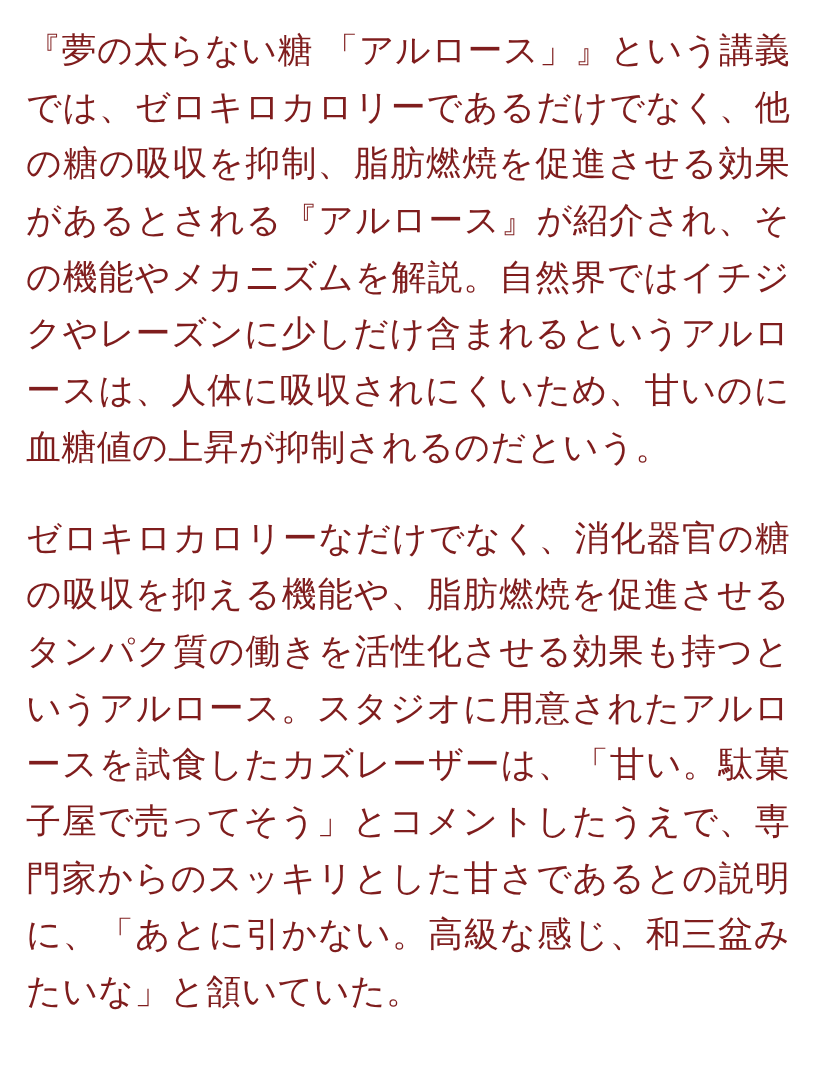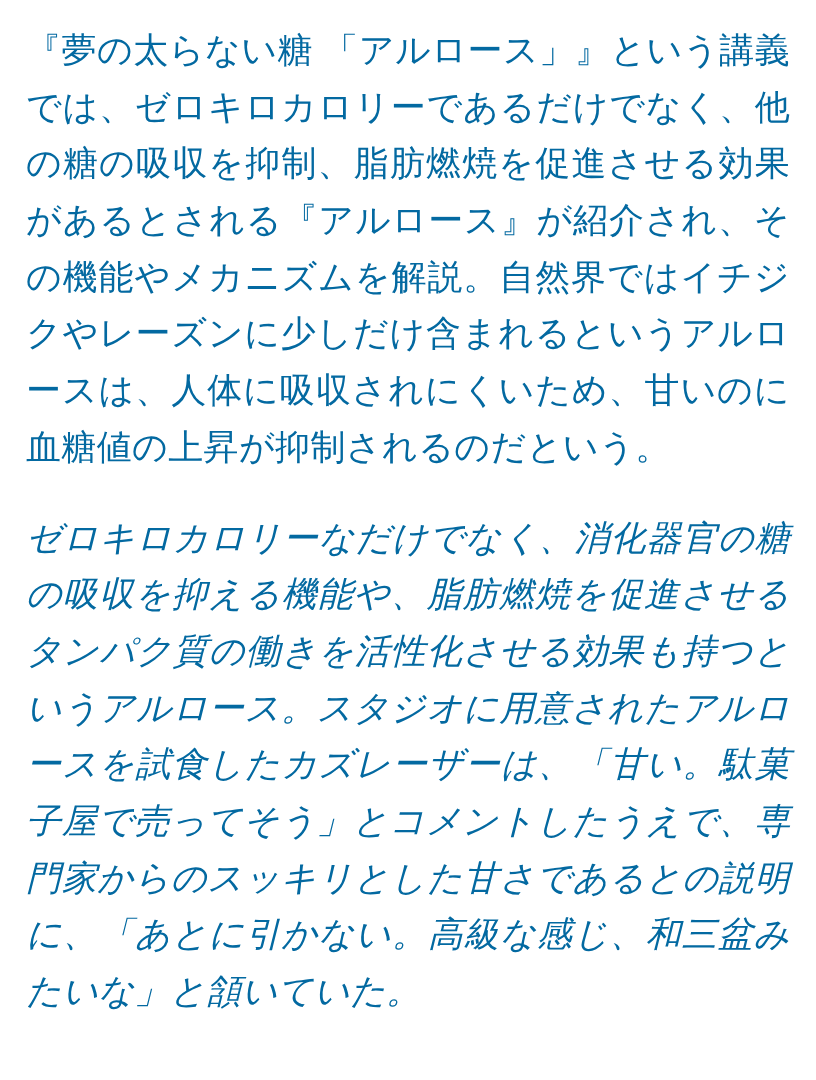--- a/index.html
+++ b/index.html
@@ -17,29 +17,28 @@
   .article {
     box-sizing: border-box;
     width: 816px;
     padding: 22px 26px 0 26px;
   }
   .para {
     font-size: 35px;
     line-height: 1.62;
     letter-spacing: 0.01em;
     font-weight: 400;
-    color: #0369a1;
+    color: #7f1d1d;
     margin: 0 0 34px 0;
     text-align: justify;
     text-justify: inter-character;
     word-break: break-all;
   }
   .para:last-child {
     margin-bottom: 0;
-    font-style: italic;
   }
 </style>
 </head>
 <body>
 
 <div class="article">
   <p class="para">『夢の太らない糖 「アルロース」』という講義では、ゼロキロカロリーであるだけでなく、他の糖の吸収を抑制、脂肪燃焼を促進させる効果があるとされる『アルロース』が紹介され、その機能やメカニズムを解説。自然界ではイチジクやレーズンに少しだけ含まれるというアルロースは、人体に吸収されにくいため、甘いのに血糖値の上昇が抑制されるのだという。</p>
   <p class="para">ゼロキロカロリーなだけでなく、消化器官の糖の吸収を抑える機能や、脂肪燃焼を促進させるタンパク質の働きを活性化させる効果も持つというアルロース。スタジオに用意されたアルロースを試食したカズレーザーは、「甘い。駄菓子屋で売ってそう」とコメントしたうえで、専門家からのスッキリとした甘さであるとの説明に、「あとに引かない。高級な感じ、和三盆みたいな」と頷いていた。</p>
 </div>
 

